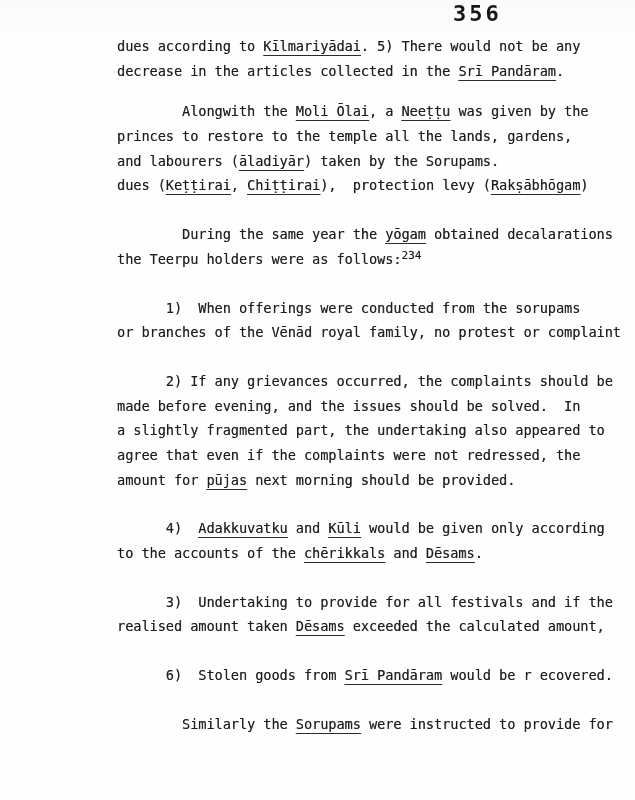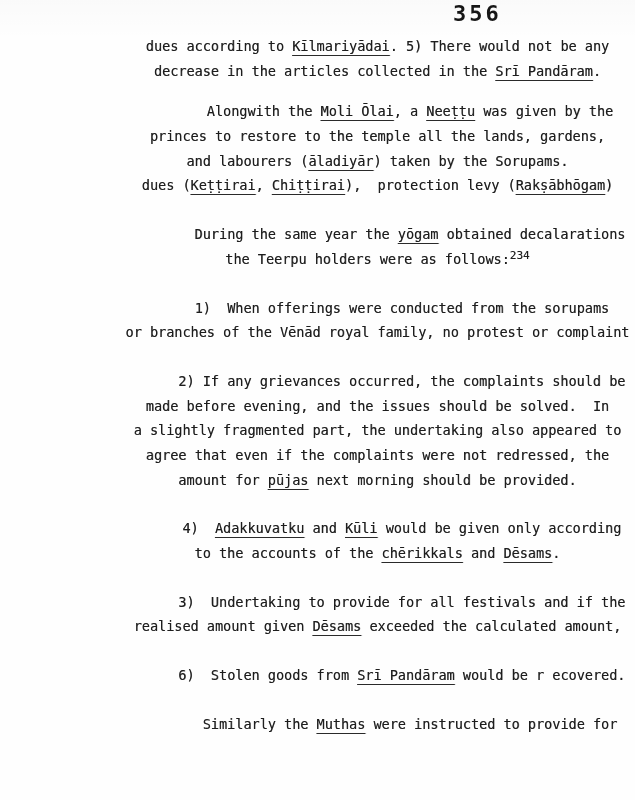--- a/index.html
+++ b/index.html
@@ -14,21 +14,20 @@
     position: relative;
     font-family: "DejaVu Sans Mono", "Liberation Mono", monospace;
     color: #1d1d1d;
   }
   .page {
     position: absolute;
     inset: 0;
     background:
       linear-gradient(180deg, rgba(0,0,0,0.015), rgba(0,0,0,0) 40px),
       #fefefe;
-    text-align: center;
   }
   .page-number {
     position: absolute;
     left: 453px;
     top: 1px;
     font-size: 22px;
     font-weight: bold;
     letter-spacing: 3px;
     color: #161616;
   }
@@ -98,22 +97,22 @@
         <div class="line"><span>a slightly fragmented part, the undertaking also appeared to</span></div>
         <div class="line"><span>agree that even if the complaints were not redressed, the</span></div>
         <div class="line"><span>amount for </span><span class="u">pūjas</span><span> next morning should be provided.</span></div>
       </div>
       <div class="para">
         <div class="line"><span>      4)  </span><span class="u">Adakkuvatku</span><span> and </span><span class="u">Kūli</span><span> would be given only according</span></div>
         <div class="line"><span>to the accounts of the </span><span class="u">chērikkals</span><span> and </span><span class="u">Dēsams</span><span>.</span></div>
       </div>
       <div class="para">
         <div class="line"><span>      3)  Undertaking to provide for all festivals and if the</span></div>
-        <div class="line"><span>realised amount given </span><span class="u">Dēsams</span><span> exceeded the calculated amount,</span></div>
+        <div class="line"><span>realised amount taken </span><span class="u">Dēsams</span><span> exceeded the calculated amount,</span></div>
       </div>
       <div class="para">
         <div class="line"><span>      6)  Stolen goods from </span><span class="u">Srī Pandāram</span><span> would be r ecovered.</span></div>
       </div>
       <div class="para">
-        <div class="line"><span>        Similarly the </span><span class="u">Muthas</span><span> were instructed to provide for</span></div>
+        <div class="line"><span>        Similarly the </span><span class="u">Sorupams</span><span> were instructed to provide for</span></div>
       </div>
     </div>
 </div>
 
 </body></html>

